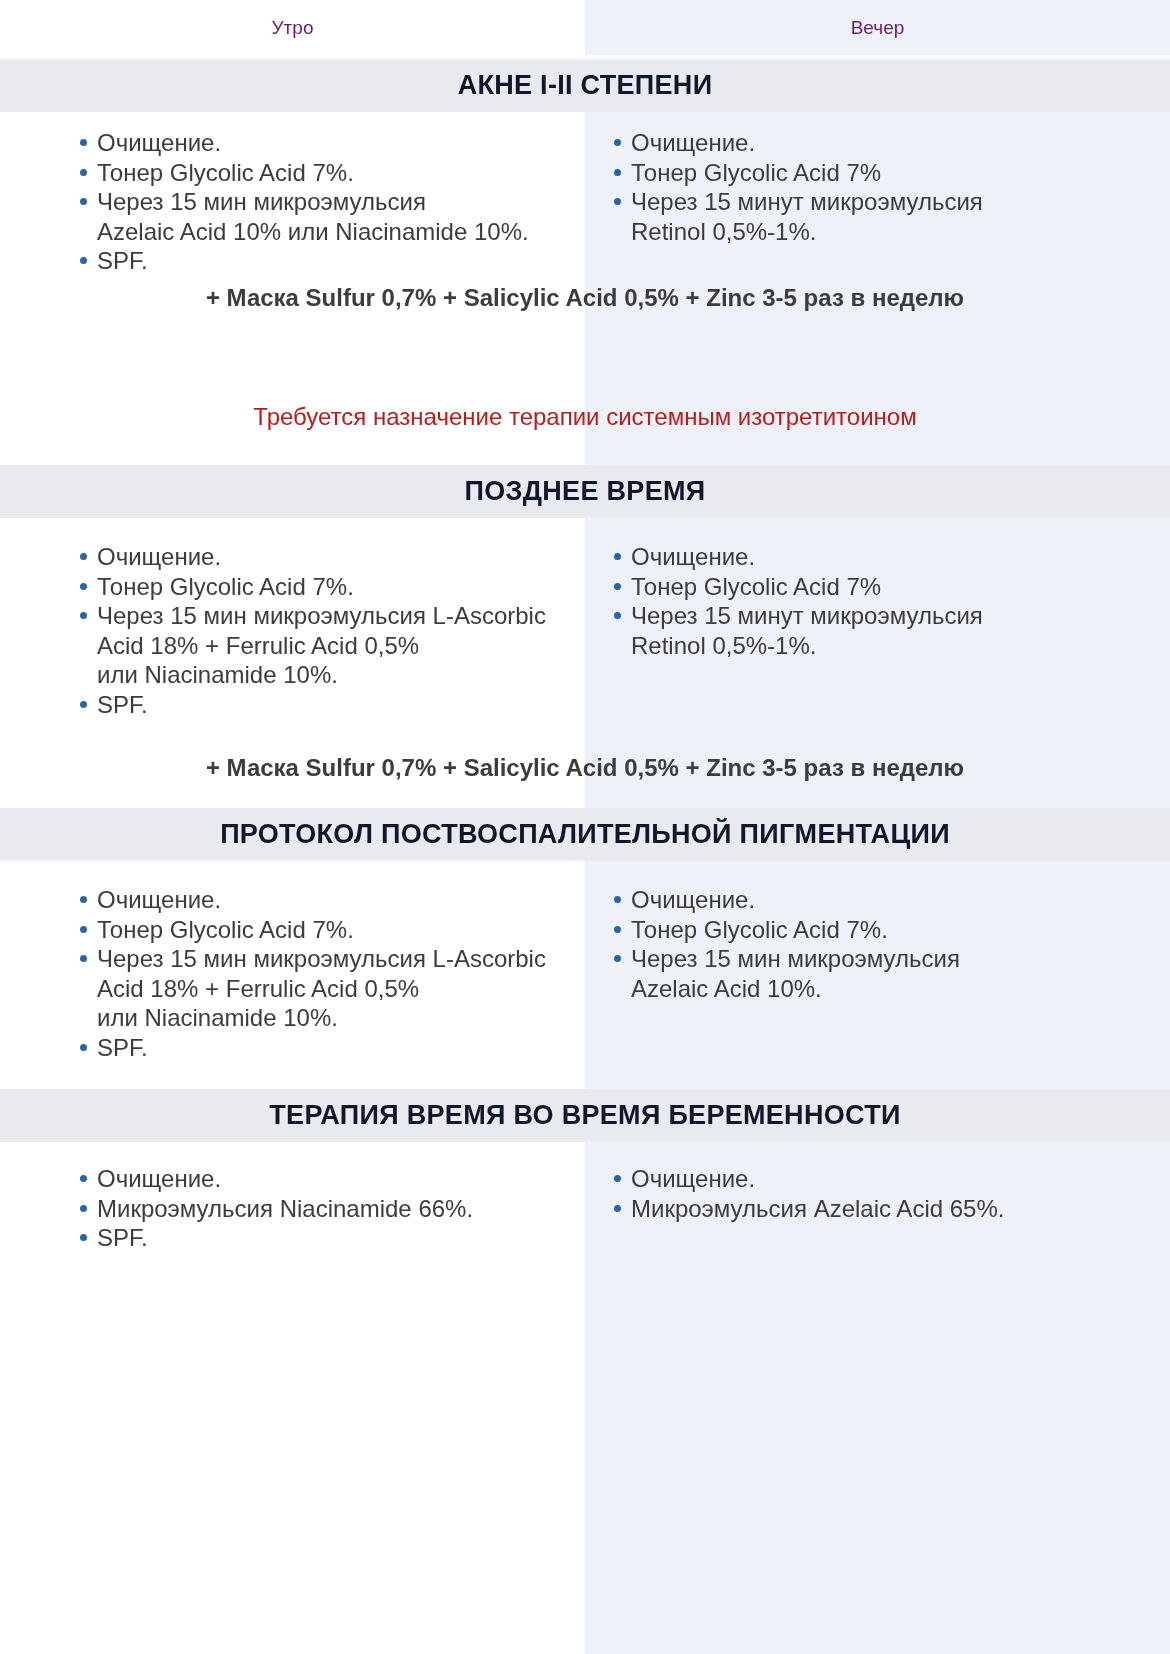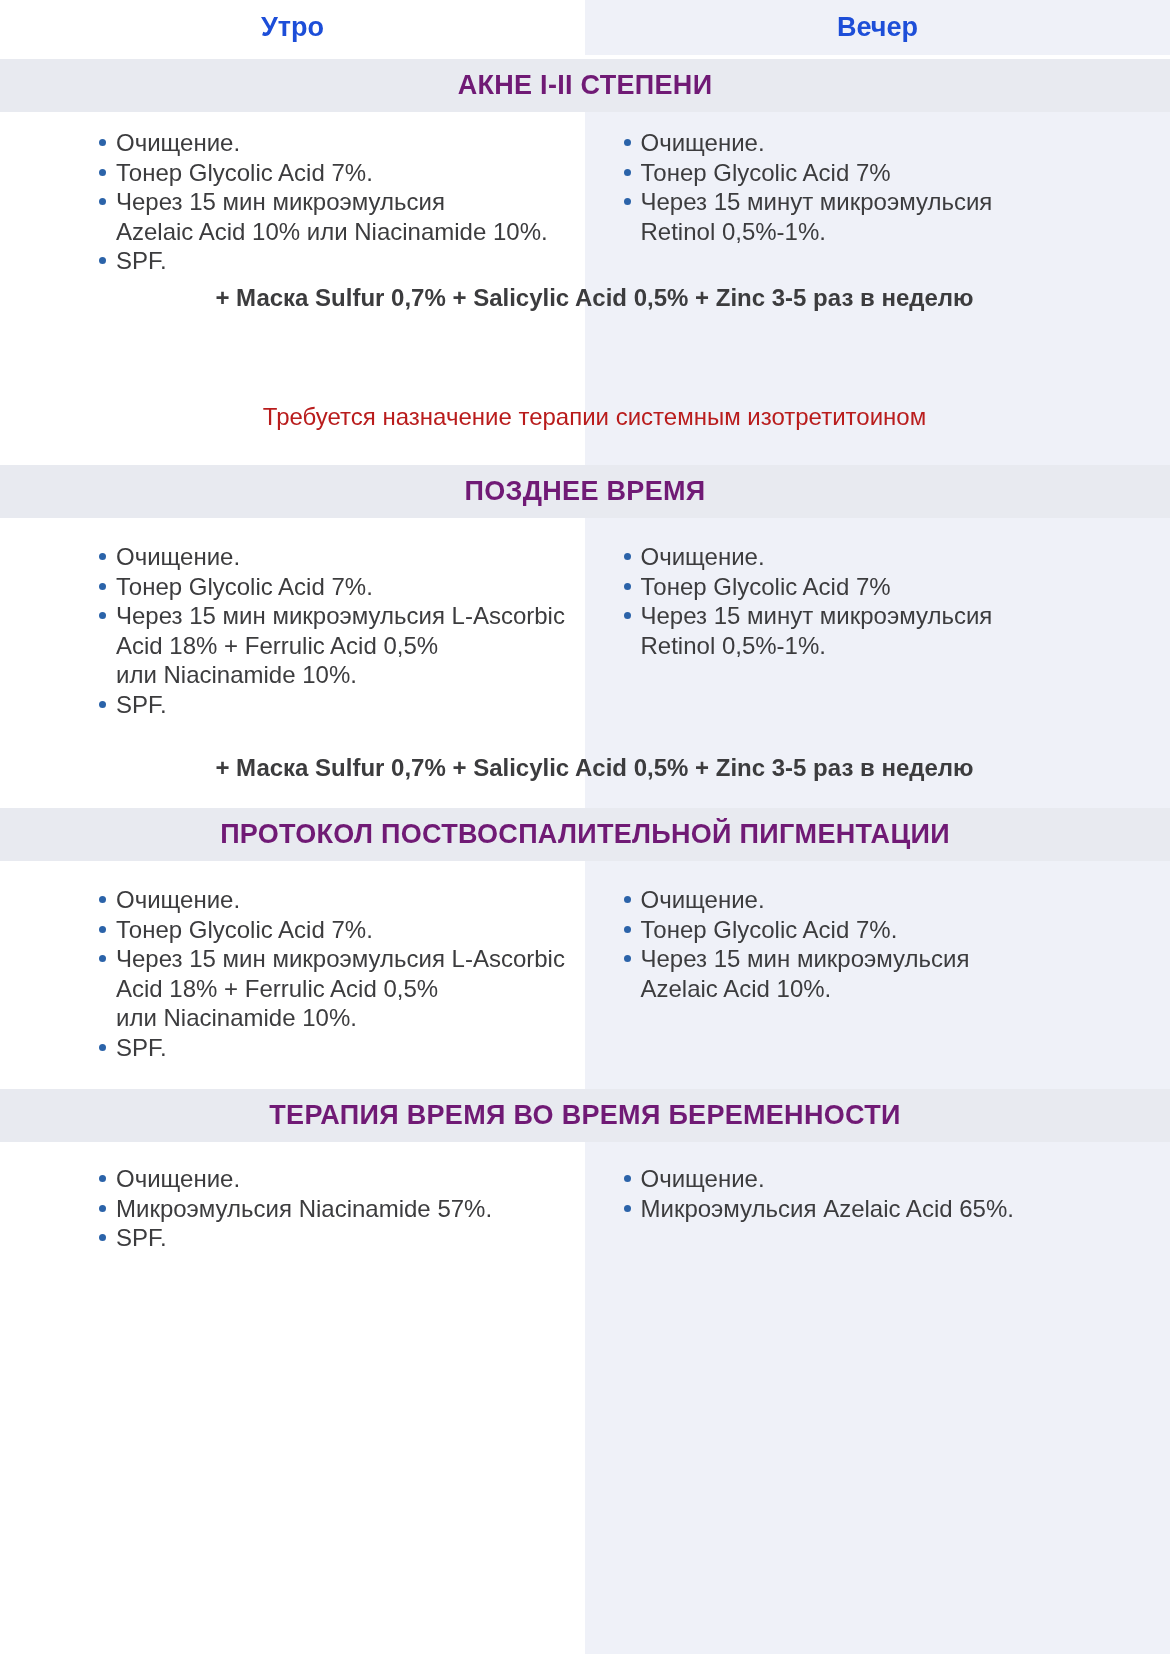--- a/index.html
+++ b/index.html
@@ -15,34 +15,34 @@
   .evening-bg{
     position:absolute;
     left:585px; top:0;
     width:585px; height:1654px;
     background:#eff1f8;
   }
   .stack{position:relative;display:flex;flex-direction:column;height:100%;}
   .col-header-row{height:55px;display:flex;}
   .col-header{
     flex:1;display:flex;align-items:center;justify-content:center;
-    font-size:27px;font-weight:bold;color:#1d4ed8;
+    font-size:19px;font-weight:normal;color:#701a75;
   }
   .gap{height:2px;background:#ffffff;}
   .banner{
     height:53px;background:#2b63ac;border-radius:4px;
     display:flex;align-items:center;justify-content:center;
     color:#ffffff;font-size:28px;font-weight:bold;letter-spacing:0.5px;
   }
   .band{
     height:53px;background:#e8eaf0;
     display:flex;align-items:center;justify-content:center;
-    color:#701a75;font-size:27px;font-weight:bold;letter-spacing:0.3px;
+    color:#0f172a;font-size:27px;font-weight:bold;letter-spacing:0.3px;
   }
-  .content{box-sizing:border-box;padding-left:19px;}
+  .content{box-sizing:border-box;}
   .cols{display:flex;}
   .col{width:585px;box-sizing:border-box;}
   ul.steps{list-style:none;margin:0;padding:0;font-size:24px;line-height:29.5px;}
   .col-morning ul.steps{margin-left:78px;margin-right:20px;}
   .col-evening ul.steps{margin-left:27px;margin-right:20px;}
   ul.steps li{
     position:relative;padding-left:19px;white-space:pre-line;
   }
   ul.steps li::before{
     content:"";position:absolute;left:2px;top:11px;
@@ -163,21 +163,21 @@
     </div>
 
     <div class="band">
       <span>ТЕРАПИЯ ВРЕМЯ ВО ВРЕМЯ БЕРЕМЕННОСТИ</span>
     </div>
     <div class="content h-last">
       <div class="cols">
         <div class="col col-morning">
           <ul class="steps">
             <li>Очищение.</li>
-            <li>Микроэмульсия Niacinamide 57%.</li>
+            <li>Микроэмульсия Niacinamide 66%.</li>
             <li>SPF.</li>
           </ul>
         </div>
         <div class="col col-evening">
           <ul class="steps">
             <li>Очищение.</li>
             <li>Микроэмульсия Azelaic Acid 65%.</li>
           </ul>
         </div>
       </div>

